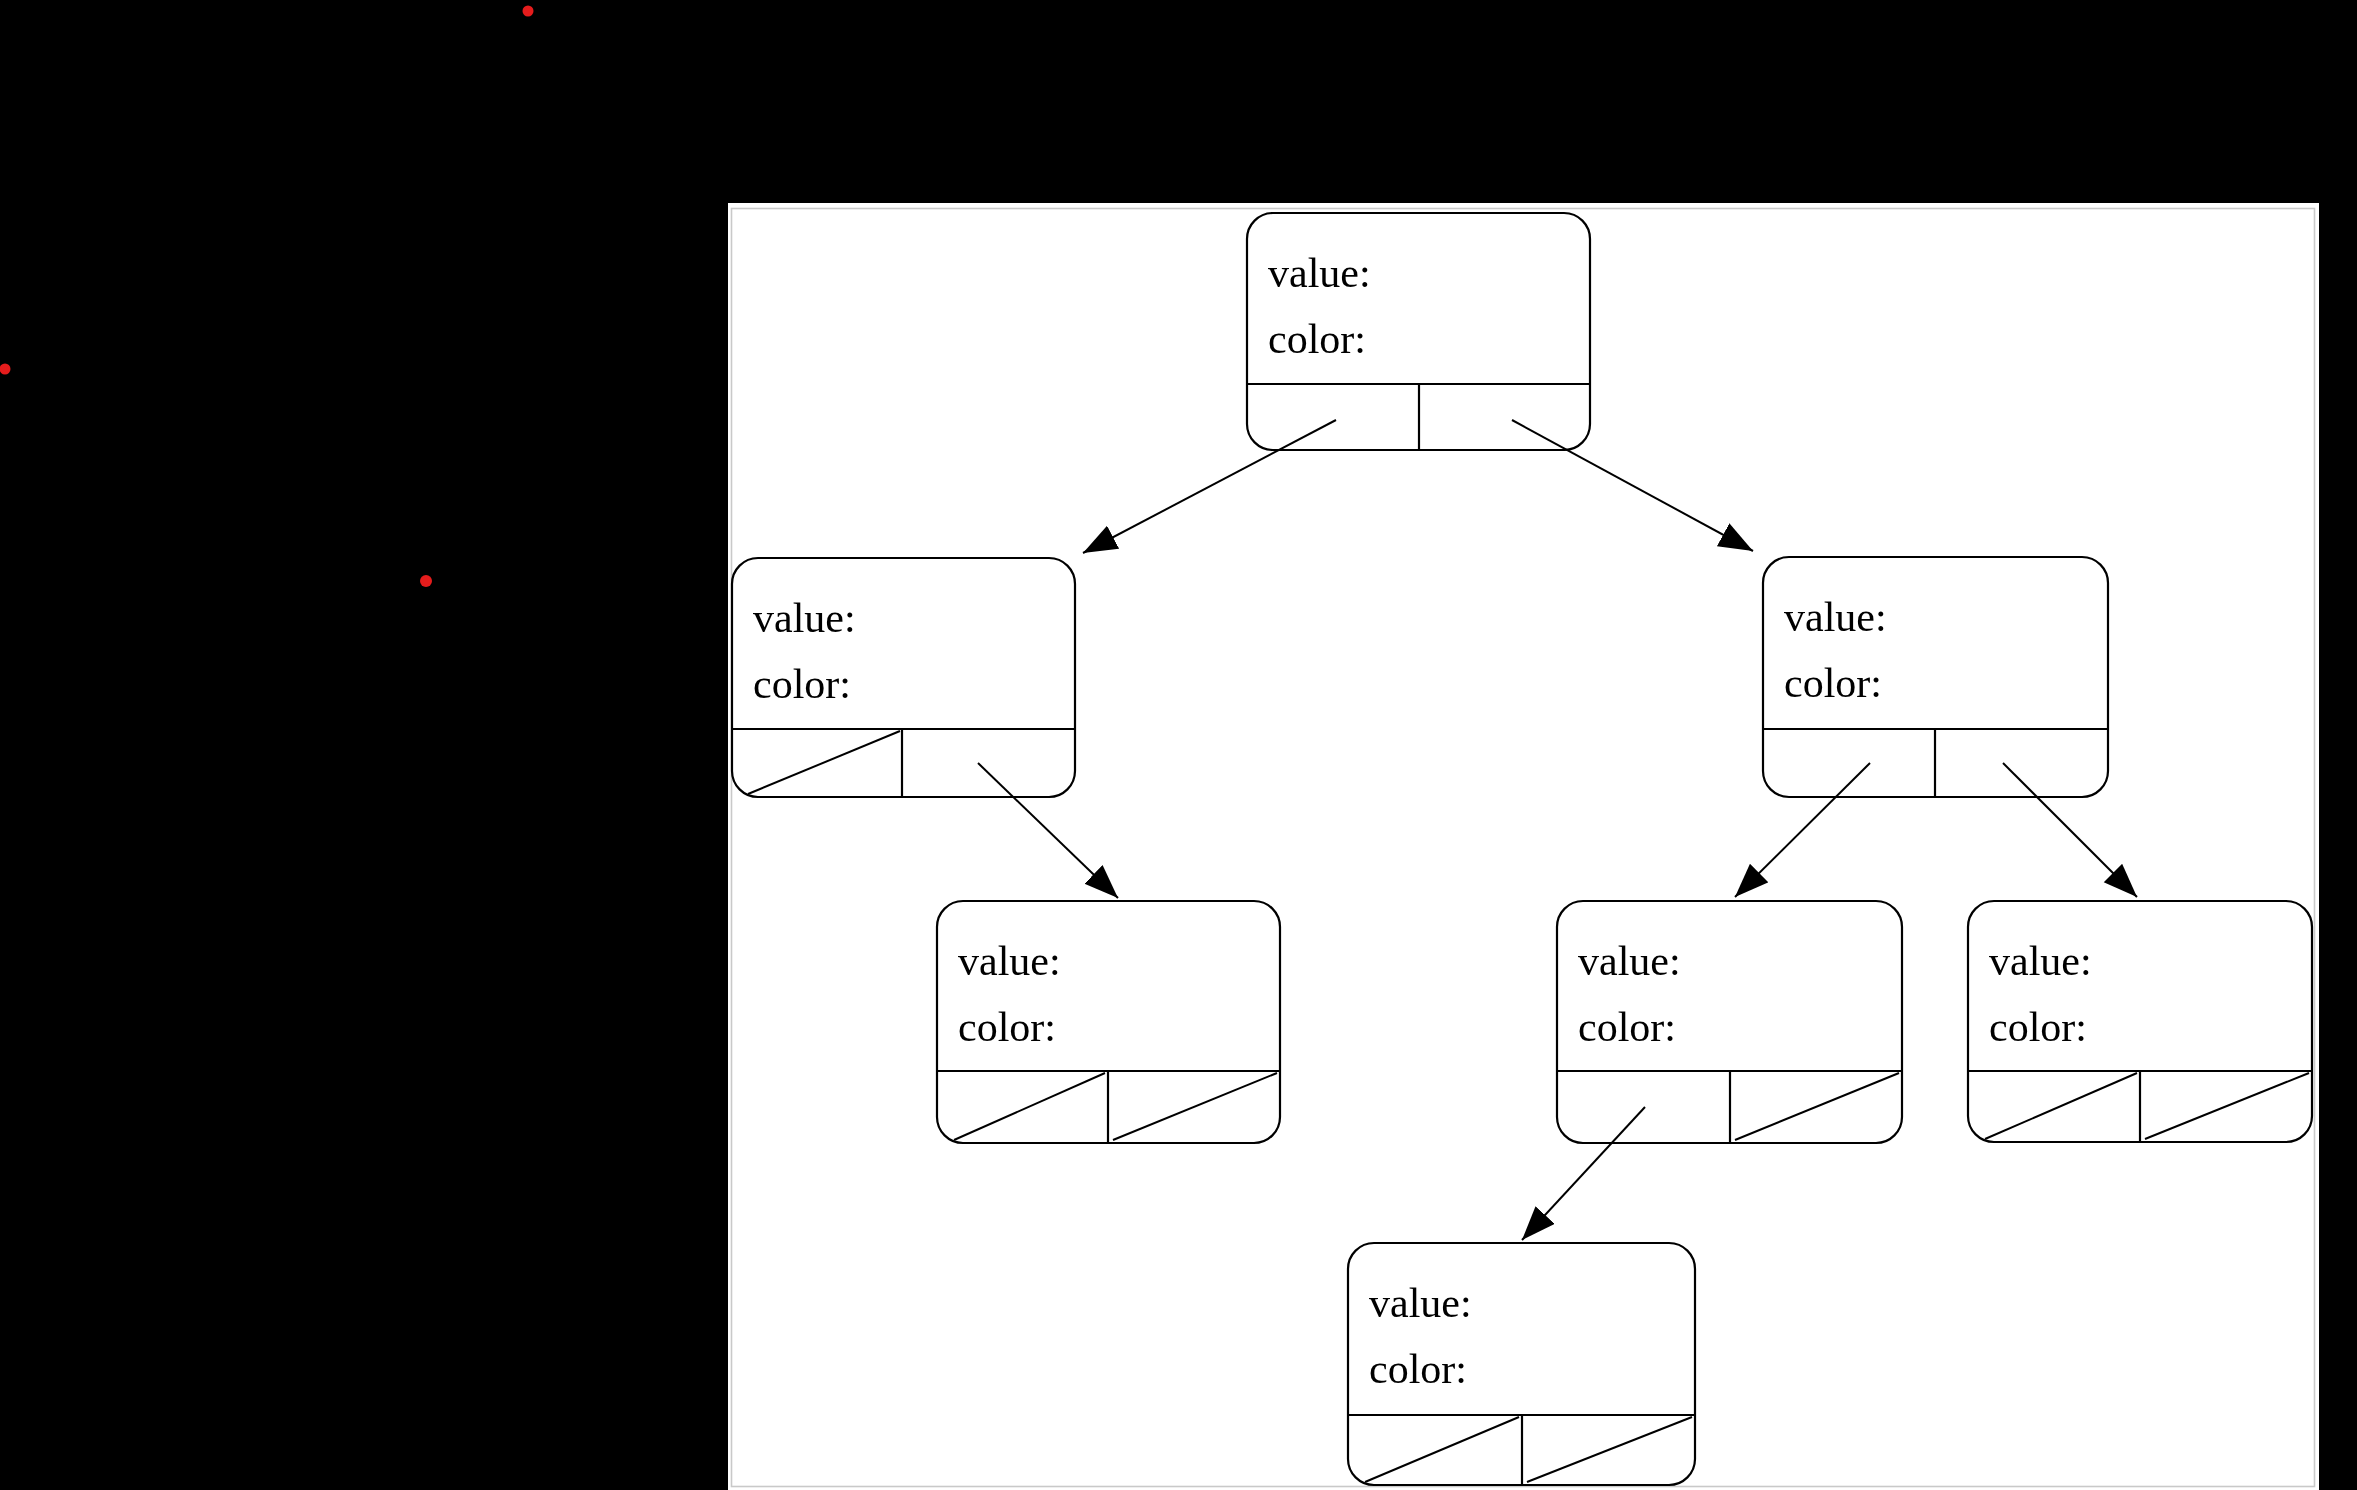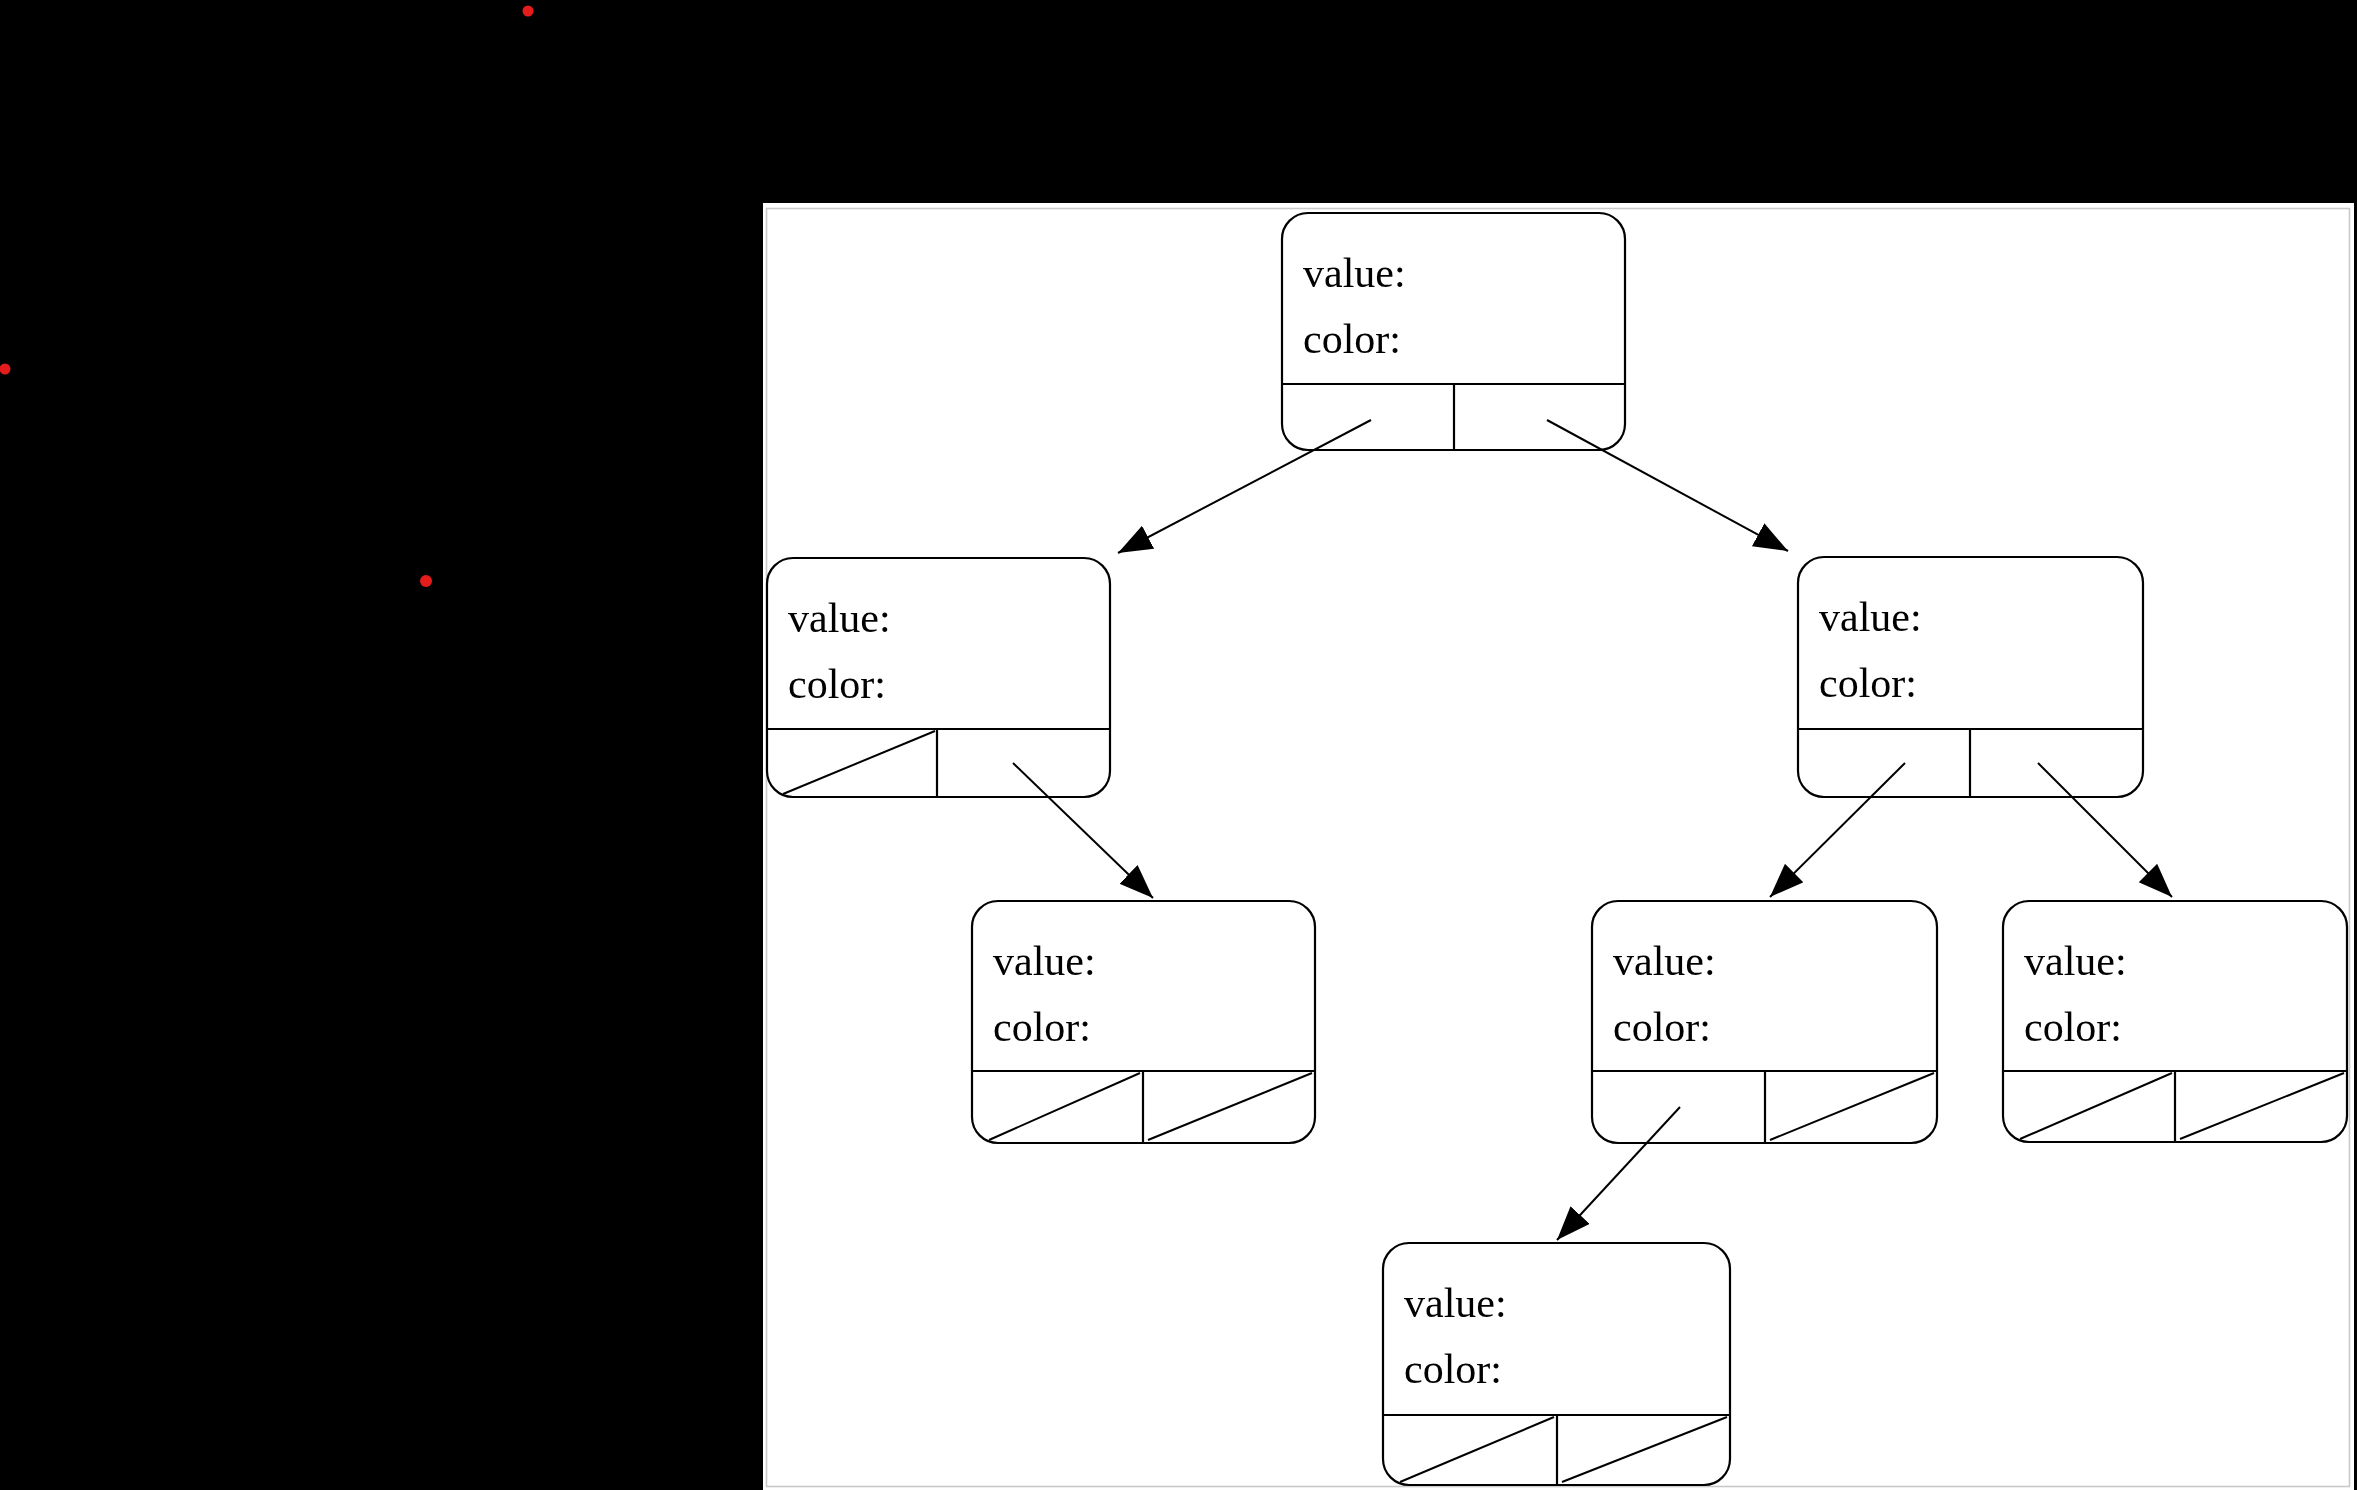--- a/index.html
+++ b/index.html
@@ -9,21 +9,21 @@
   }
   body {
     position: relative;
     width: 2357px;
     height: 1490px;
     overflow: hidden;
     font-family: "Liberation Serif", "DejaVu Serif", serif;
   }
   .panel {
     position: absolute;
-    left: 763px;
+    left: 728px;
     top: 203px;
     width: 1591px;
     height: 1287px;
     background: #ffffff;
   }
   .panel svg.diagram {
     display: block;
     width: 1591px;
     height: 1287px;
   }

